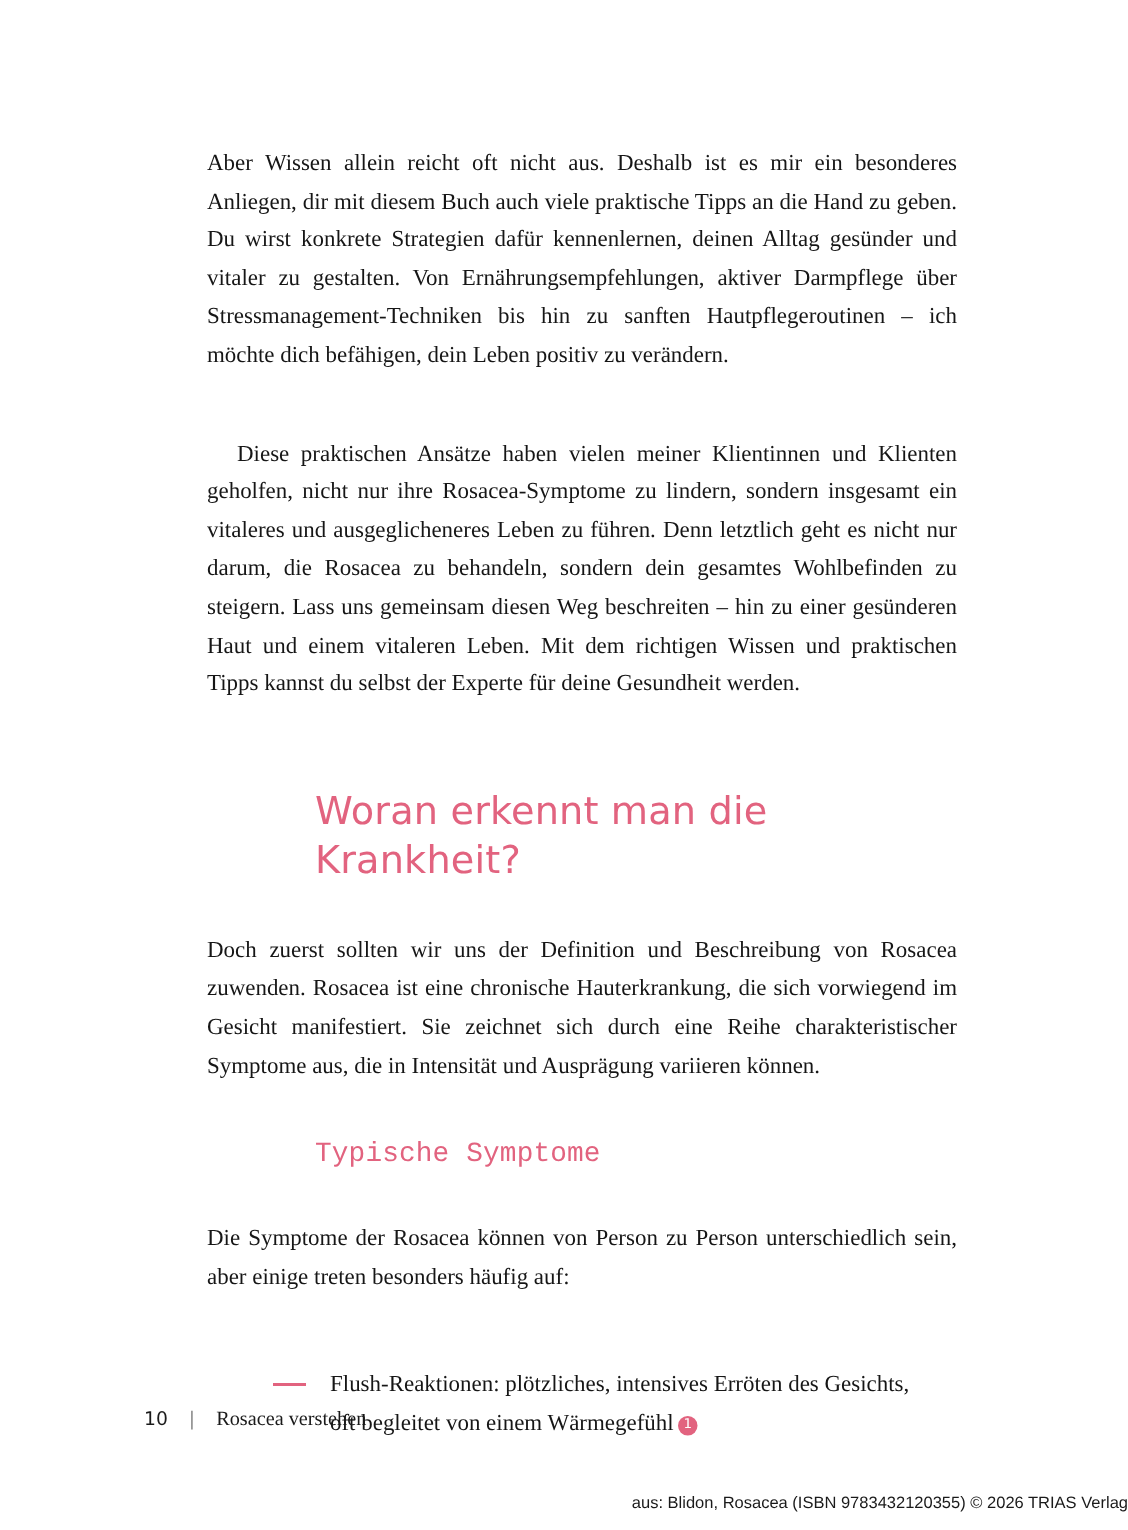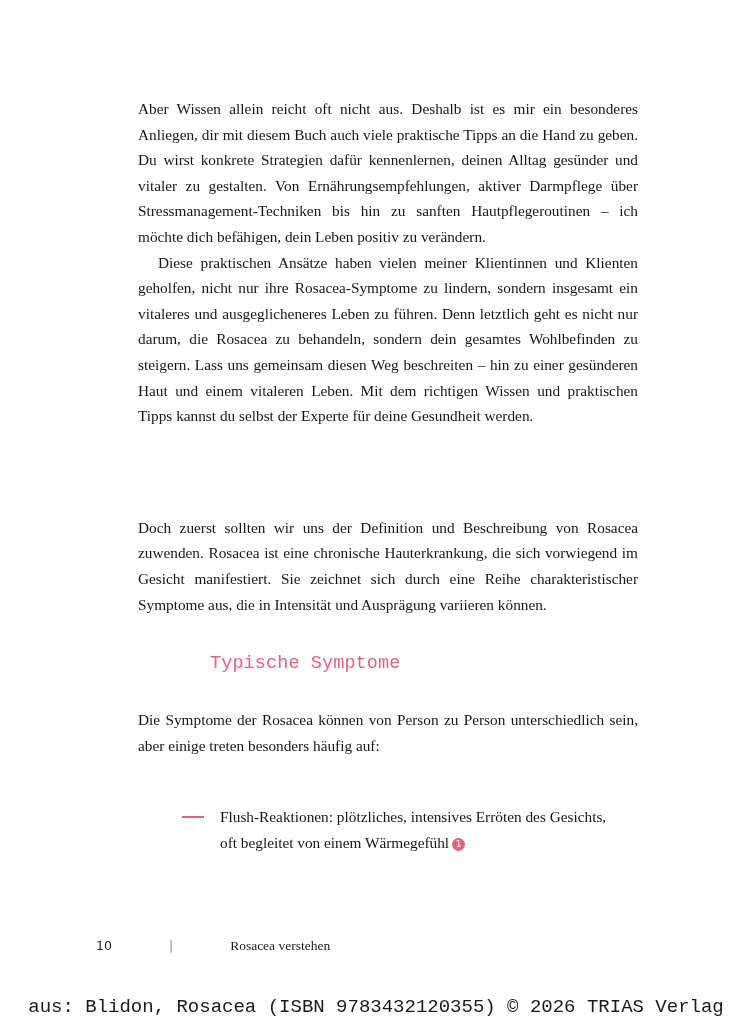--- a/index.html
+++ b/index.html
@@ -33,20 +33,21 @@
     margin: 0;
     font-size: 15.3px;
     line-height: 25.6px;
     text-align: justify;
     text-justify: inter-word;
     color: #161616;
     hyphens: manual;
   }
   p.body-par.indent {
     text-indent: 20px;
+    margin-top: 40px;
   }
   h2.section-heading {
     font-family: "DejaVu Sans", sans-serif;
     font-weight: 400;
     color: #e2637f;
     font-size: 25.5px;
     line-height: 33px;
     margin: 0;
     letter-spacing: 0.1px;
   }
@@ -101,21 +102,20 @@
     margin-left: 3px;
   }
   .footer {
     position: absolute;
     left: 96px;
     top: 938px;
     width: 560px;
     display: flex;
     align-items: baseline;
     font-family: "DejaVu Sans", sans-serif;
-    gap: 43px;
   }
   .folio {
     font-size: 12.5px;
     color: #1a1a1a;
     font-family: "DejaVu Sans", sans-serif;
   }
   .footer-sep {
     margin: 0 14px;
     color: #8a8a8a;
     font-size: 12.5px;
@@ -123,39 +123,42 @@
   .running-title {
     font-family: "Liberation Serif", serif;
     font-size: 13.5px;
     color: #1a1a1a;
   }
   .source-line {
     position: absolute;
     left: 0;
     top: 996px;
     width: 752px;
-    text-align: center;
-    font-family: Liberation Mono, monospace;
-    font-size: 19px;
+    text-align: right;
+    font-family: Liberation Sans, sans-serif;
+    font-size: 11px;
     color: #1a1a1a;
   }
 </style>
 </head>
 <body>
 
 <div class="page">
 
   <div class="content">
 
     <p class="body-par">Aber Wissen allein reicht oft nicht aus. Deshalb ist es mir ein besonderes Anliegen, dir mit diesem Buch auch viele praktische Tipps an die Hand zu geben. Du wirst konkrete Strategien dafür kennenlernen, deinen Alltag gesünder und vitaler zu gestalten. Von Ernährungsempfehlungen, aktiver Darmpflege über Stressmanagement-Techniken bis hin zu sanften Hautpflegeroutinen – ich möchte dich befähigen, dein Leben positiv zu verändern.</p>
 
     <p class="body-par indent">Diese praktischen Ansätze haben vielen meiner Klientinnen und Klienten geholfen, nicht nur ihre Rosacea-Symptome zu lindern, sondern insgesamt ein vitaleres und ausgeglicheneres Leben zu führen. Denn letztlich geht es nicht nur darum, die Rosacea zu behandeln, sondern dein gesamtes Wohlbefinden zu steigern. Lass uns gemeinsam diesen Weg beschreiten – hin zu einer gesünderen Haut und einem vitaleren Leben. Mit dem richtigen Wissen und praktischen Tipps kannst du selbst der Experte für deine Gesundheit werden.</p>
 
     <div class="spacer-xl"></div>
 
+    <div class="heading-block">
+      <h2 class="section-heading">Woran erkennt man die Krankheit?</h2>
+    </div>
 
     <div class="spacer-md"></div>
 
     <p class="body-par">Doch zuerst sollten wir uns der Definition und Beschreibung von Rosacea zuwenden. Rosacea ist eine chronische Hauterkrankung, die sich vorwiegend im Gesicht manifestiert. Sie zeichnet sich durch eine Reihe charakteristischer Symptome aus, die in Intensität und Ausprägung variieren können.</p>
 
     <div class="spacer-lg"></div>
 
     <div class="subheading-block">
       <h3 class="sub-heading">Typische Symptome</h3>
     </div>

